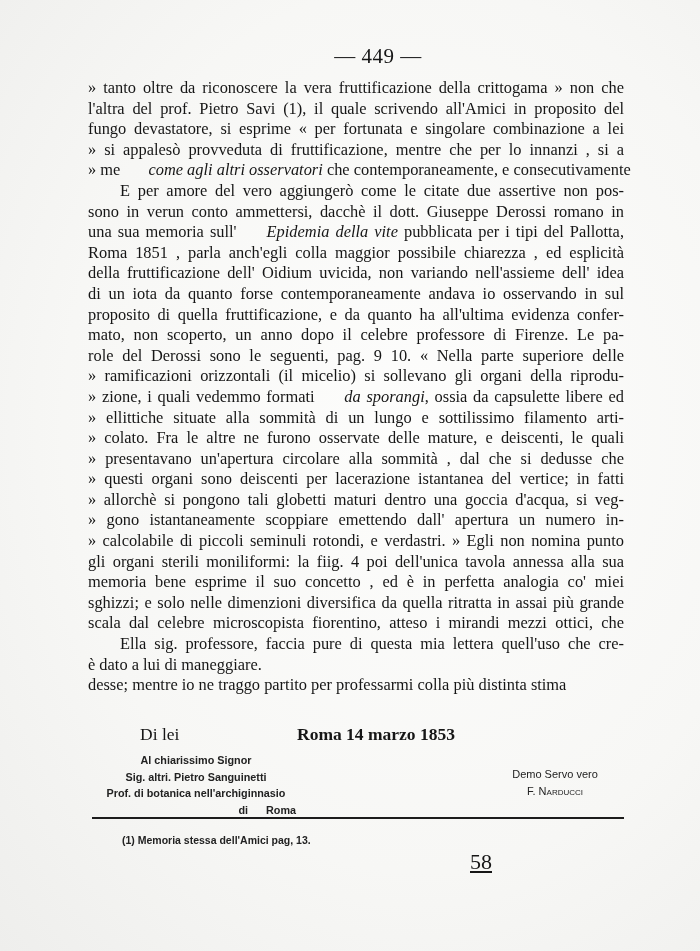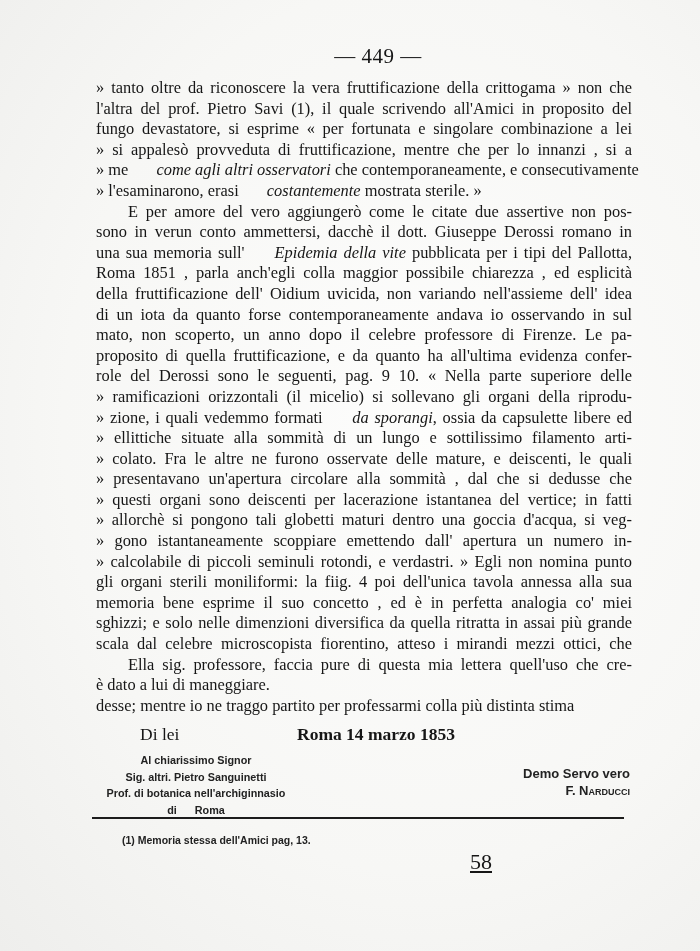--- a/index.html
+++ b/index.html
@@ -12,21 +12,21 @@
   }
   .page {
     position:absolute; left:0; top:0; width:700px; height:951px;
     background: radial-gradient(ellipse at 60% 45%, #fdfdfc 0%, #f7f7f5 60%, #eeeeec 100%);
   }
   .header {
     position:absolute; top:44px; left:0; width:700px; text-align:center;
     font-size:21px; letter-spacing:0.5px;padding-left:28px;
   }
   .body-text {
-    position:absolute; left:96px; top:78px; width:536px;
+    position:absolute; left:88px; top:78px; width:536px;
     font-size:16.4px; line-height:20.6px;
   }
   .line {
     display:block; white-space:nowrap; text-align:justify;
     text-align-last:justify; height:20.6px;
   }
   .line.last { text-align-last:left; }
   .indent { padding-left:32px; }
   i { font-style:italic;margin-left:24px; }
   .closing {
@@ -38,21 +38,21 @@
   .closing .date { position:absolute; left:209px;font-weight:bold; }
   .addressee {
     position:absolute; top:752px; left:96px; width:200px;
     font-family:"Liberation Sans", "DejaVu Sans", sans-serif;
     font-size:10.8px; line-height:16.5px; font-weight:bold; text-align:center;
     color:#222;
   }
   .signature {
     position:absolute; top:766px; left:480px; width:150px;
     font-family:"Liberation Sans", "DejaVu Sans", sans-serif;
-    font-size:13px; line-height:16.5px; font-weight:bold; text-align:right;
+    font-size:11px; line-height:16.5px; font-weight:normal; text-align:center;
     color:#222;
   }
   .sc { font-variant:small-caps; }
   .rule {
     position:absolute; left:92px; top:817px; width:532px; height:2px;
     background:#1c1c1c;
   }
   .footnote {
     position:absolute; top:834px; left:122px;
     font-family:"Liberation Sans", "DejaVu Sans", sans-serif;
@@ -67,29 +67,28 @@
 
 <div class="page">
   <div class="header">— 449 —</div>
 
   <div class="body-text" id="body-text">
       <span class="line"><span>» tanto oltre da riconoscere la vera fruttificazione della crittogama » non che</span></span>
       <span class="line"><span>l'altra del prof. Pietro Savi (1), il quale scrivendo all'Amici in proposito del</span></span>
       <span class="line"><span>fungo devastatore, si esprime « per fortunata e singolare combinazione a lei</span></span>
       <span class="line"><span>» si appalesò provveduta di fruttificazione, mentre che per lo innanzi , si a</span></span>
       <span class="line"><span>» me </span><i>come agli altri osservatori</i><span> che contemporaneamente, e consecutivamente</span></span>
-      <span class="line last"><span>» l'esaminarono, erasi </span><i>costantemente</i><span> mostrata sterile. »</span></span>
       <span class="line indent"><span>E per amore del vero aggiungerò come le citate due assertive non pos-</span></span>
       <span class="line"><span>sono in verun conto ammettersi, dacchè il dott. Giuseppe Derossi romano in</span></span>
       <span class="line"><span>una sua memoria sull' </span><i>Epidemia della vite</i><span> pubblicata per i tipi del Pallotta,</span></span>
       <span class="line"><span>Roma 1851 , parla anch'egli colla maggior possibile chiarezza , ed esplicità</span></span>
       <span class="line"><span>della fruttificazione dell' Oidium uvicida, non variando nell'assieme dell' idea</span></span>
       <span class="line"><span>di un iota da quanto forse contemporaneamente andava io osservando in sul</span></span>
+      <span class="line"><span>proposito di quella fruttificazione, e da quanto ha all'ultima evidenza confer-</span></span>
       <span class="line"><span>mato, non scoperto, un anno dopo il celebre professore di Firenze. Le pa-</span></span>
-      <span class="line"><span>proposito di quella fruttificazione, e da quanto ha all'ultima evidenza confer-</span></span>
       <span class="line"><span>role del Derossi sono le seguenti, pag. 9 10. « Nella parte superiore delle</span></span>
       <span class="line"><span>» ramificazioni orizzontali (il micelio) si sollevano gli organi della riprodu-</span></span>
       <span class="line"><span>» zione, i quali vedemmo formati </span><i>da sporangi</i><span>, ossia da capsulette libere ed</span></span>
       <span class="line"><span>» ellittiche situate alla sommità di un lungo e sottilissimo filamento arti-</span></span>
       <span class="line"><span>» colato. Fra le altre ne furono osservate delle mature, e deiscenti, le quali</span></span>
       <span class="line"><span>» presentavano un'apertura circolare alla sommità , dal che si dedusse che</span></span>
       <span class="line"><span>» questi organi sono deiscenti per lacerazione istantanea del vertice; in fatti</span></span>
       <span class="line"><span>» allorchè si pongono tali globetti maturi dentro una goccia d'acqua, si veg-</span></span>
       <span class="line"><span>» gono istantaneamente scoppiare emettendo dall' apertura un numero in-</span></span>
       <span class="line"><span>» calcolabile di piccoli seminuli rotondi, e verdastri. » Egli non nomina punto</span></span>
@@ -104,21 +103,21 @@
 
   <div class="closing">
     <span class="dilei">Di lei</span>
     <span class="date">Roma 14 marzo 1853</span>
   </div>
 
   <div class="addressee">
     <div>Al chiarissimo Signor</div>
     <div>Sig. altri. Pietro Sanguinetti</div>
     <div>Prof. di botanica nell'archiginnasio</div>
-    <div style="white-space:pre;">di      Roma</div>
+    <div style="white-space:pre;text-align:right;">di      Roma</div>
   </div>
 
   <div class="signature">
     <div>Demo Servo vero</div>
     <div class="sc">F. Narducci</div>
   </div>
 
   <div class="rule"></div>
 
   <div class="footnote">(1) Memoria stessa dell'Amici pag, 13.</div>

